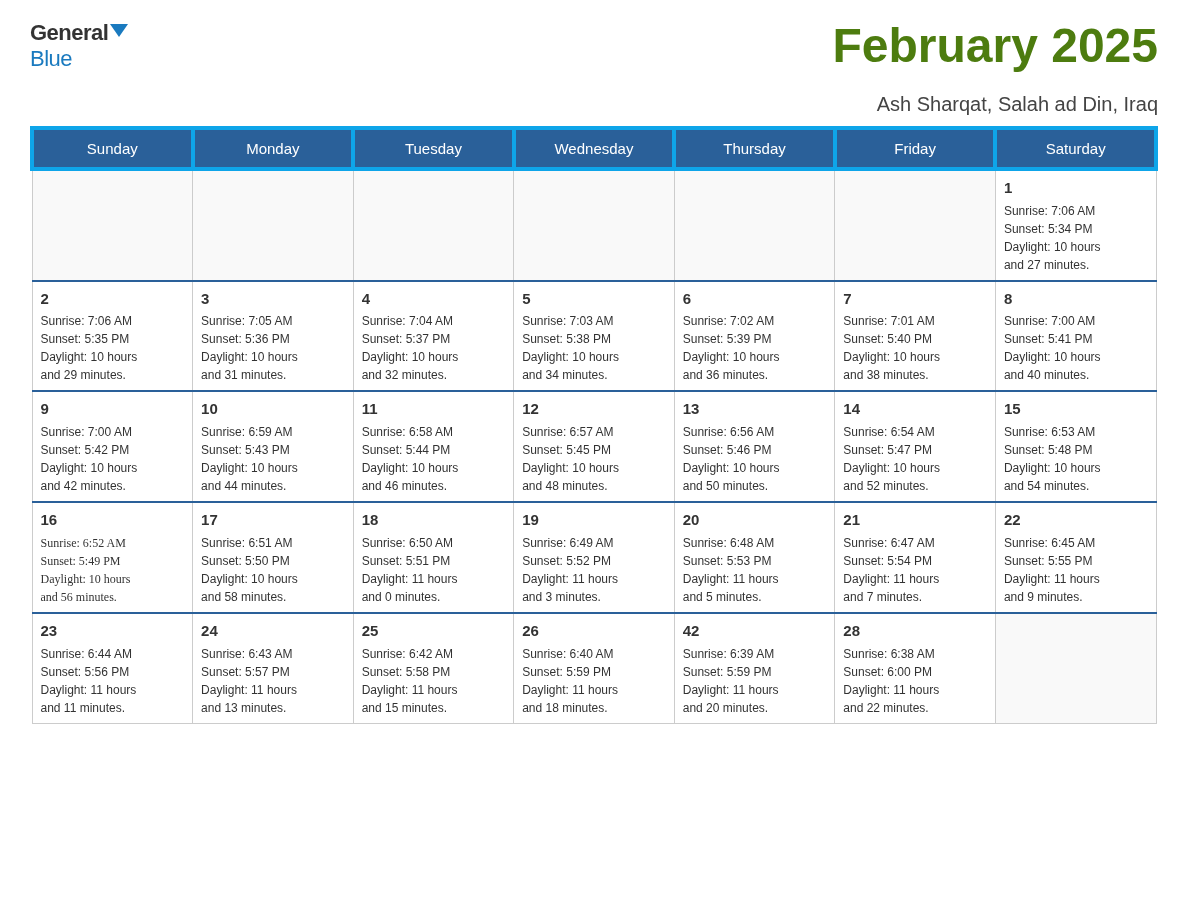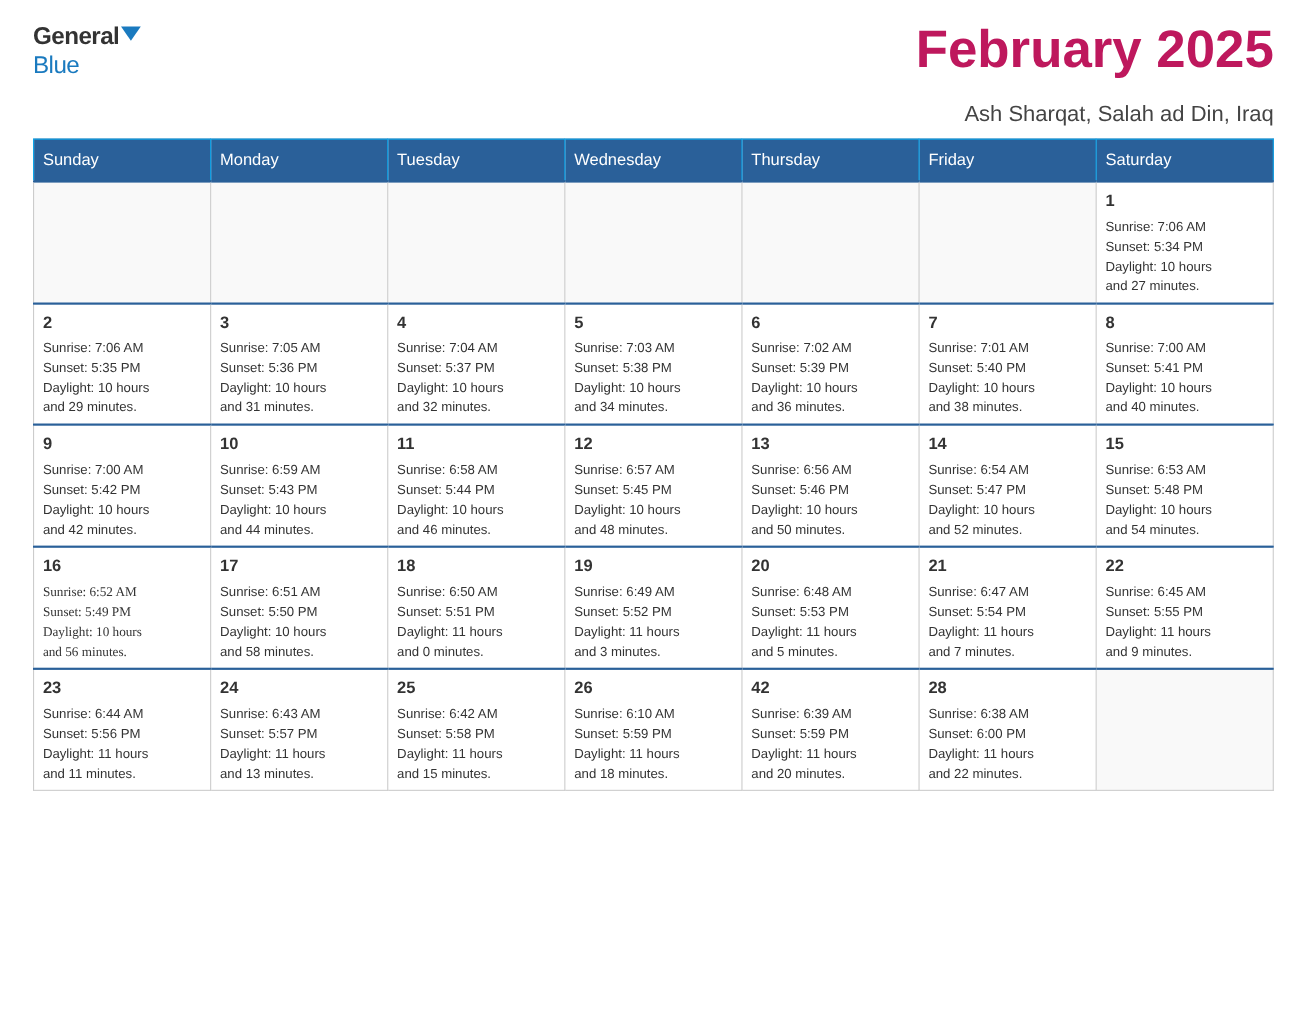--- a/index.html
+++ b/index.html
@@ -49,41 +49,41 @@
     .logo-row {
       display: flex;
       align-items: center;
     }
     .title-section {
       text-align: right;
     }
     .month-title {
       font-size: 48px;
       font-weight: bold;
-      color: #be185d;
+      color: #4d7c0f;
       line-height: 1.1;
     }
     .location-title {
       font-size: 20px;
       color: #444;
       margin-top: 20px;
     }
     .calendar {
       width: 100%;
       border-collapse: collapse;
       margin-top: 10px;
     }
     .calendar th {
       background-color: #2a6099;
       color: #fff;
       font-size: 15px;
       font-weight: normal;
       padding: 10px 8px;
-      text-align: left;
-      border: 1px solid #0ea5e9;
+      text-align: center;
+      border: 4px solid #0ea5e9;
     }
     .calendar td {
       border: 1px solid #ccc;
       vertical-align: top;
       padding: 6px 8px;
       width: 14.28%;
       min-height: 100px;
       font-size: 12.5px;
       color: #333;
       line-height: 1.45;
@@ -325,21 +325,21 @@
         </td>
         <td>
           <span class="day-number">25</span>
           <div class="day-info" style="white-space: pre-line;">Sunrise: 6:42 AM
 Sunset: 5:58 PM
 Daylight: 11 hours
 and 15 minutes.</div>
         </td>
         <td>
           <span class="day-number">26</span>
-          <div class="day-info" style="white-space: pre-line;">Sunrise: 6:10 AM
+          <div class="day-info" style="white-space: pre-line;">Sunrise: 6:40 AM
 Sunset: 5:59 PM
 Daylight: 11 hours
 and 18 minutes.</div>
         </td>
         <td>
           <span class="day-number">42</span>
           <div class="day-info" style="white-space: pre-line;">Sunrise: 6:39 AM
 Sunset: 5:59 PM
 Daylight: 11 hours
 and 20 minutes.</div>

